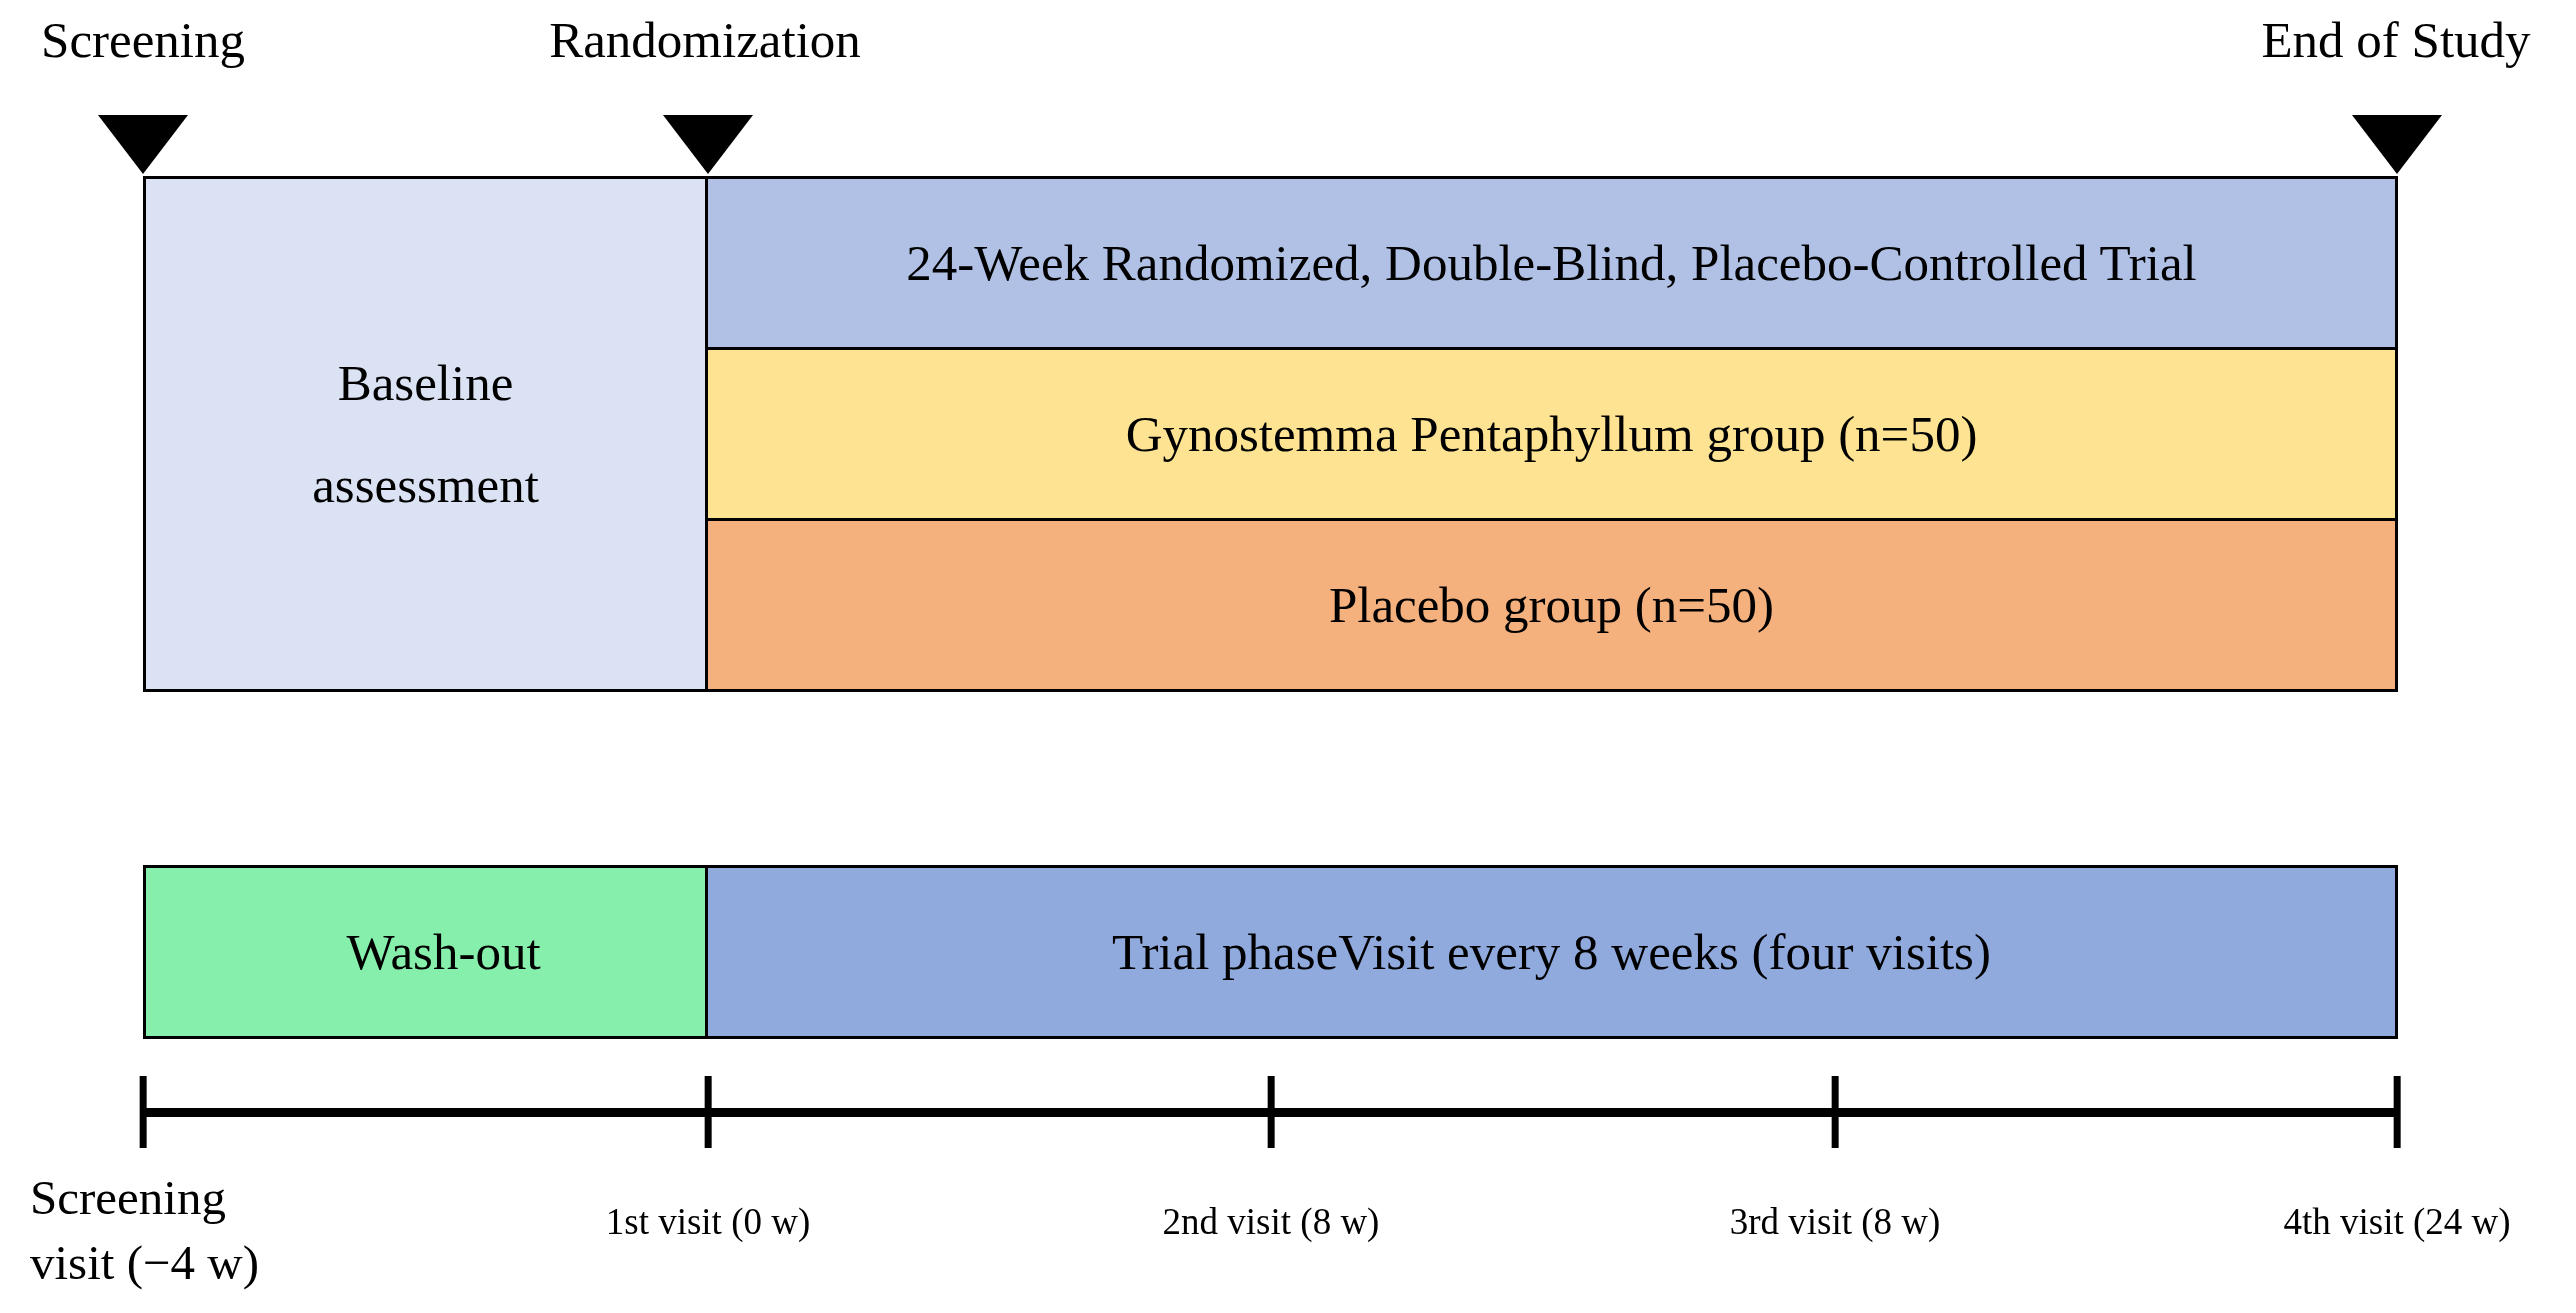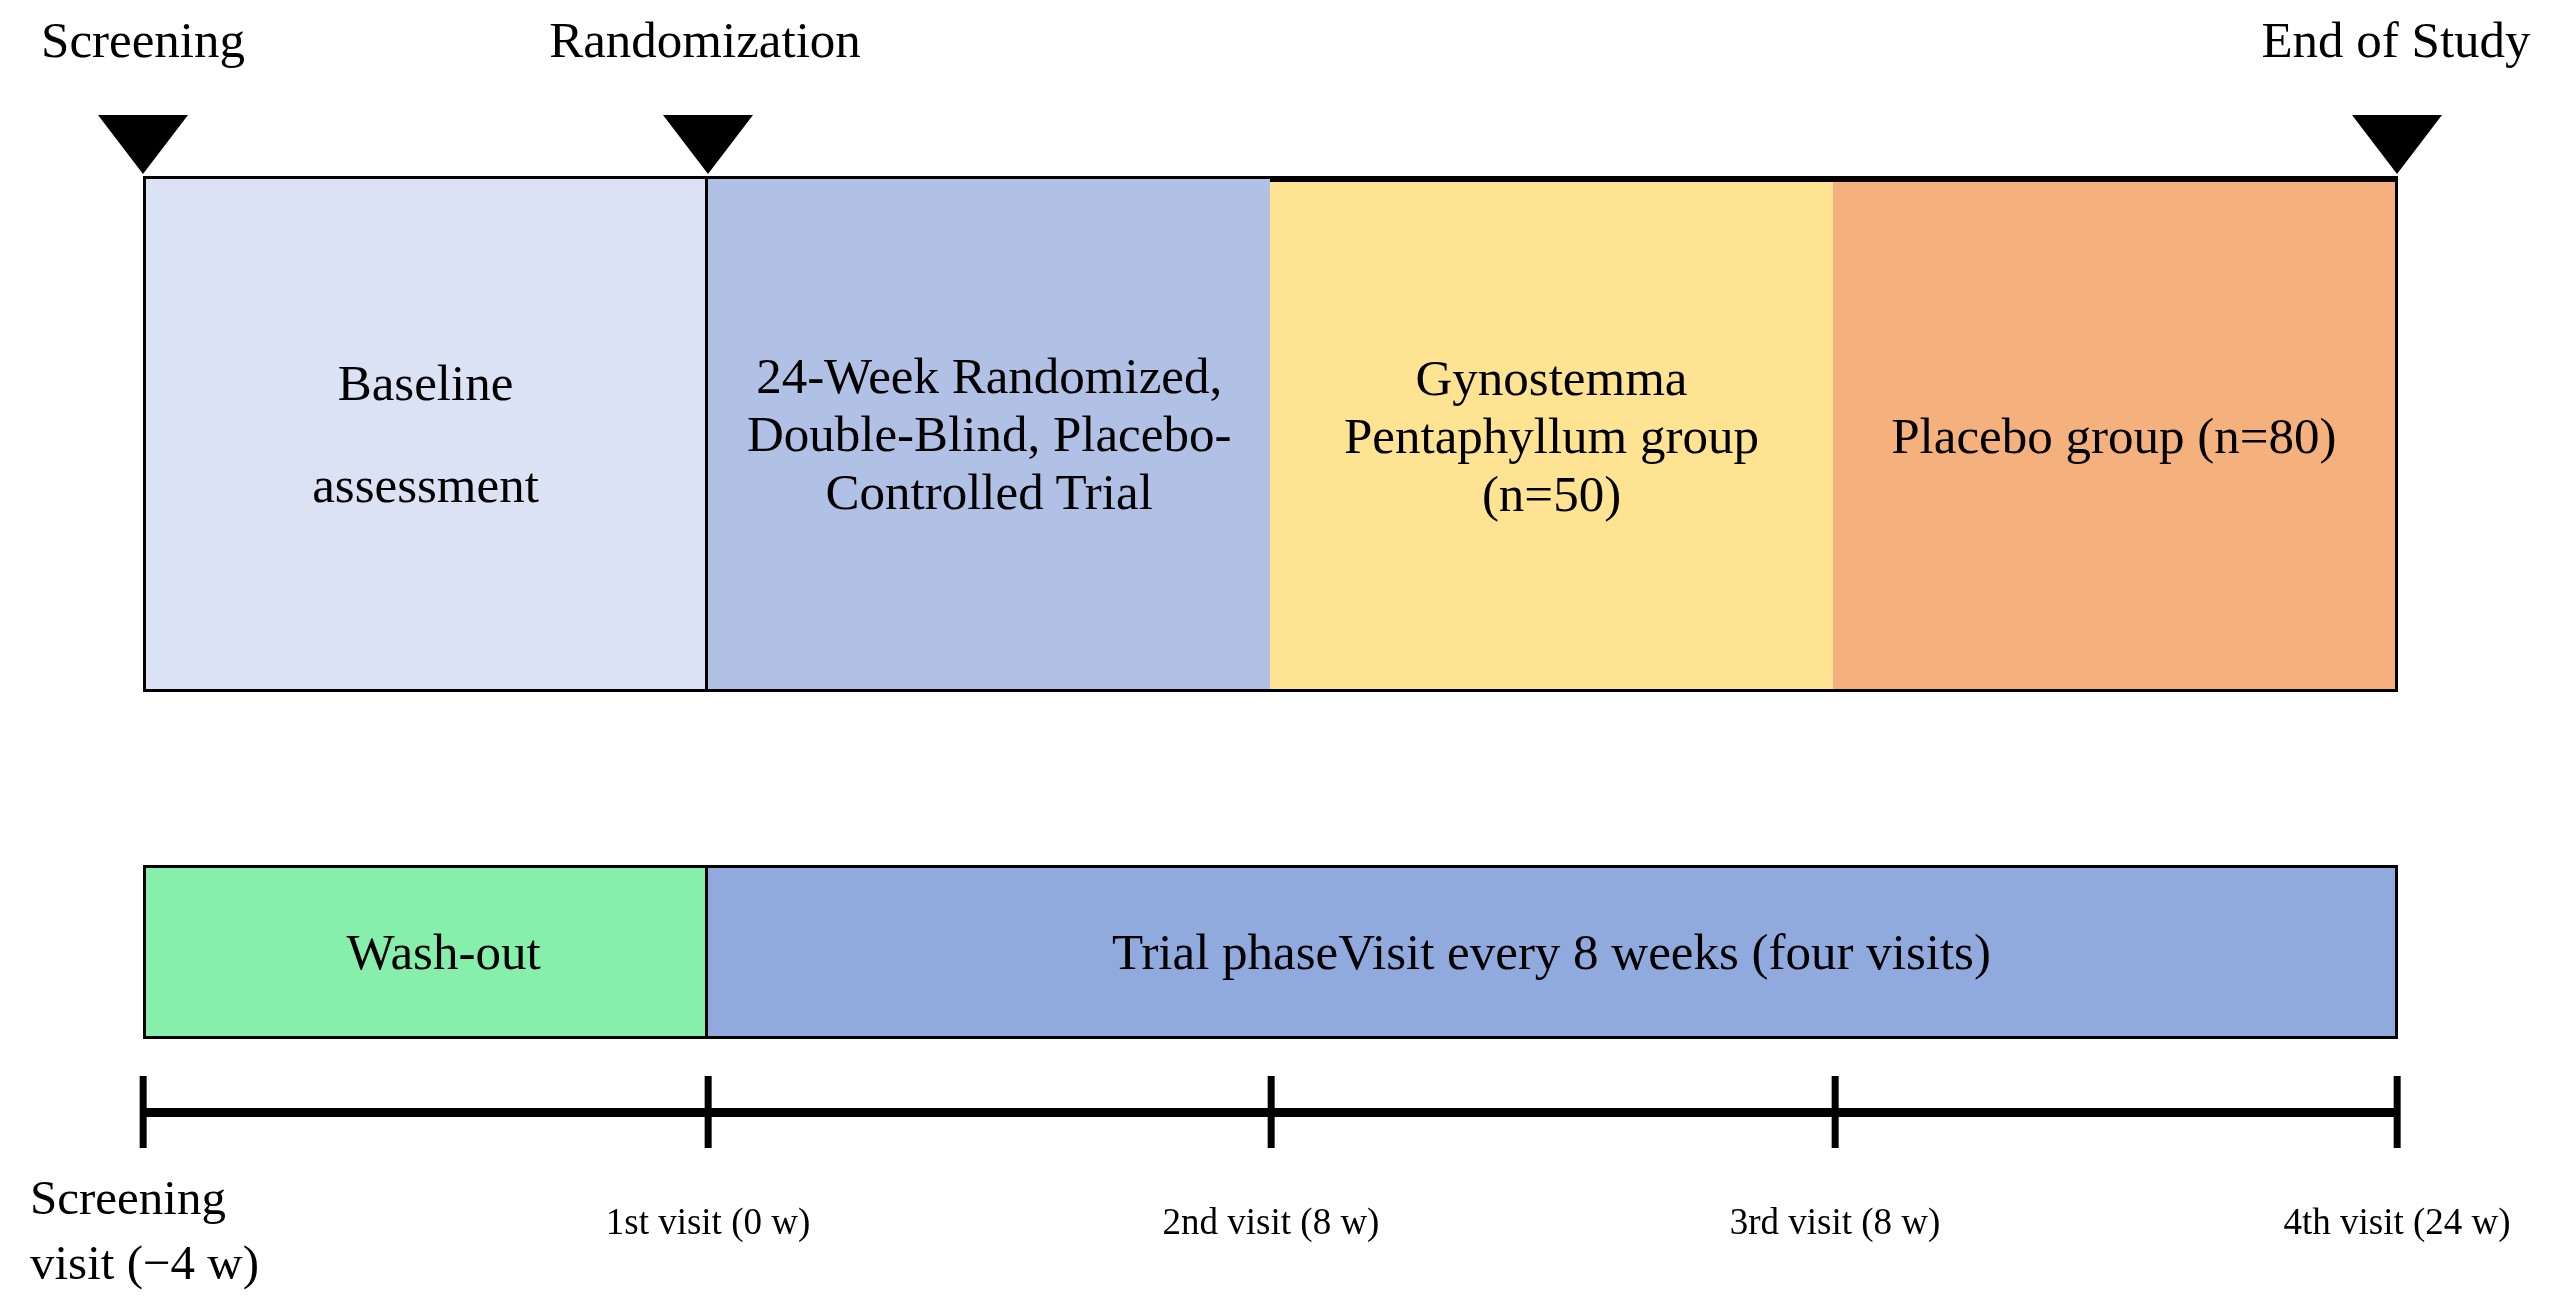--- a/index.html
+++ b/index.html
@@ -52,21 +52,21 @@
     flex-direction: column;
     align-items: center;
     justify-content: center;
     text-align: center;
     font-size: 51px;
     line-height: 70px;
   }
   .bars-col {
     flex: 1 1 auto;
     display: flex;
-    flex-direction: row;
+    flex-direction: column;
     justify-content: flex-end;
   }
   .bar {
     flex: 1 1 0;
     display: flex;
     align-items: center;
     justify-content: center;
     text-align: center;
     font-size: 51px;
   }
@@ -135,21 +135,21 @@
       <span class="txt-line">assessment</span>
     </div>
     <div class="bars-col">
       <div class="bar" style="background-color: rgb(176, 193, 229);">
         <span>24-Week Randomized, Double-Blind, Placebo-Controlled Trial</span>
       </div>
       <div class="bar" style="background-color: rgb(254, 228, 146);">
         <span>Gynostemma Pentaphyllum group (n=50)</span>
       </div>
       <div class="bar" style="background-color: rgb(244, 177, 126);">
-        <span>Placebo group (n=80)</span>
+        <span>Placebo group (n=50)</span>
       </div>
     </div>
   </div>
 
   <div class="group group-bottom">
     <div class="left-cell" style="background-color: #86efac; padding-left: 36px;">
       <span class="txt-line">Wash-out</span>
     </div>
     <div class="phase-cell" style="background-color: rgb(144, 170, 222);">
       <span class="txt-line">Trial phase</span>

